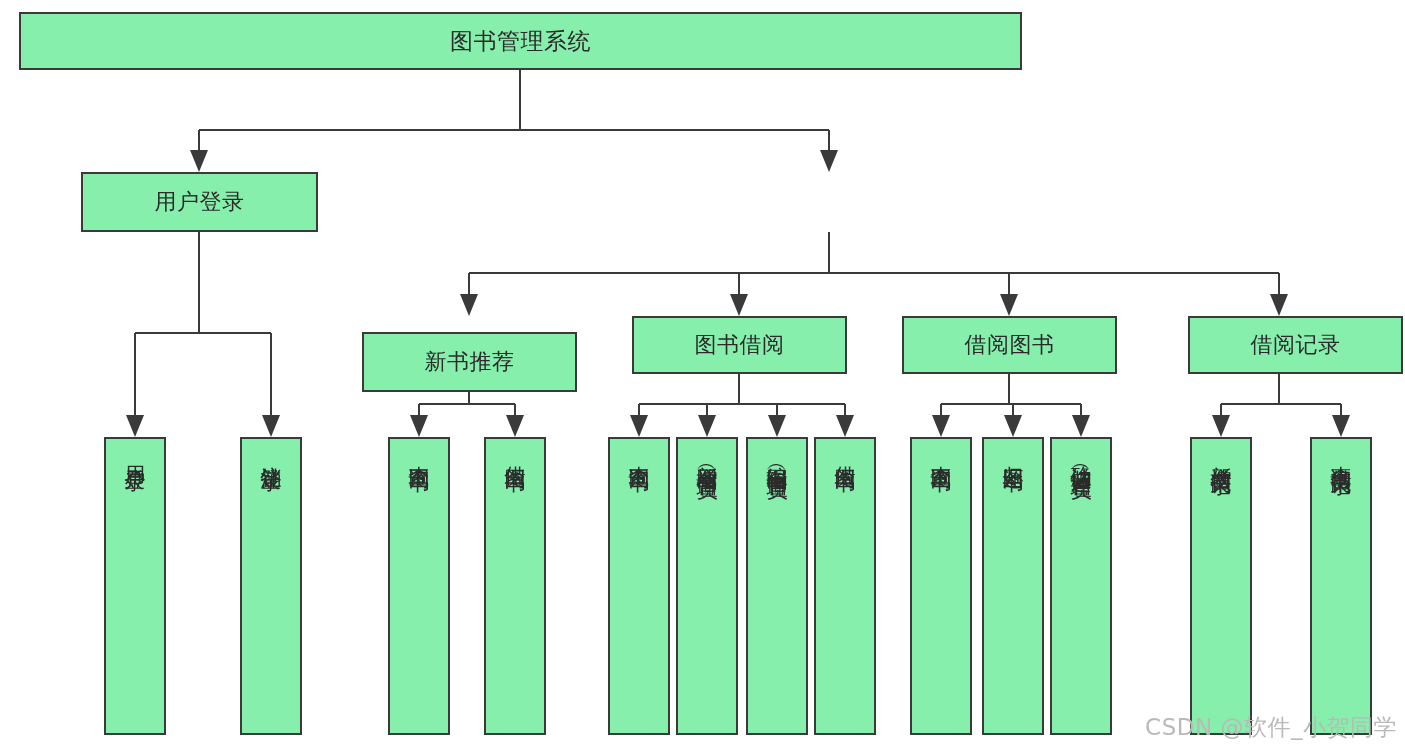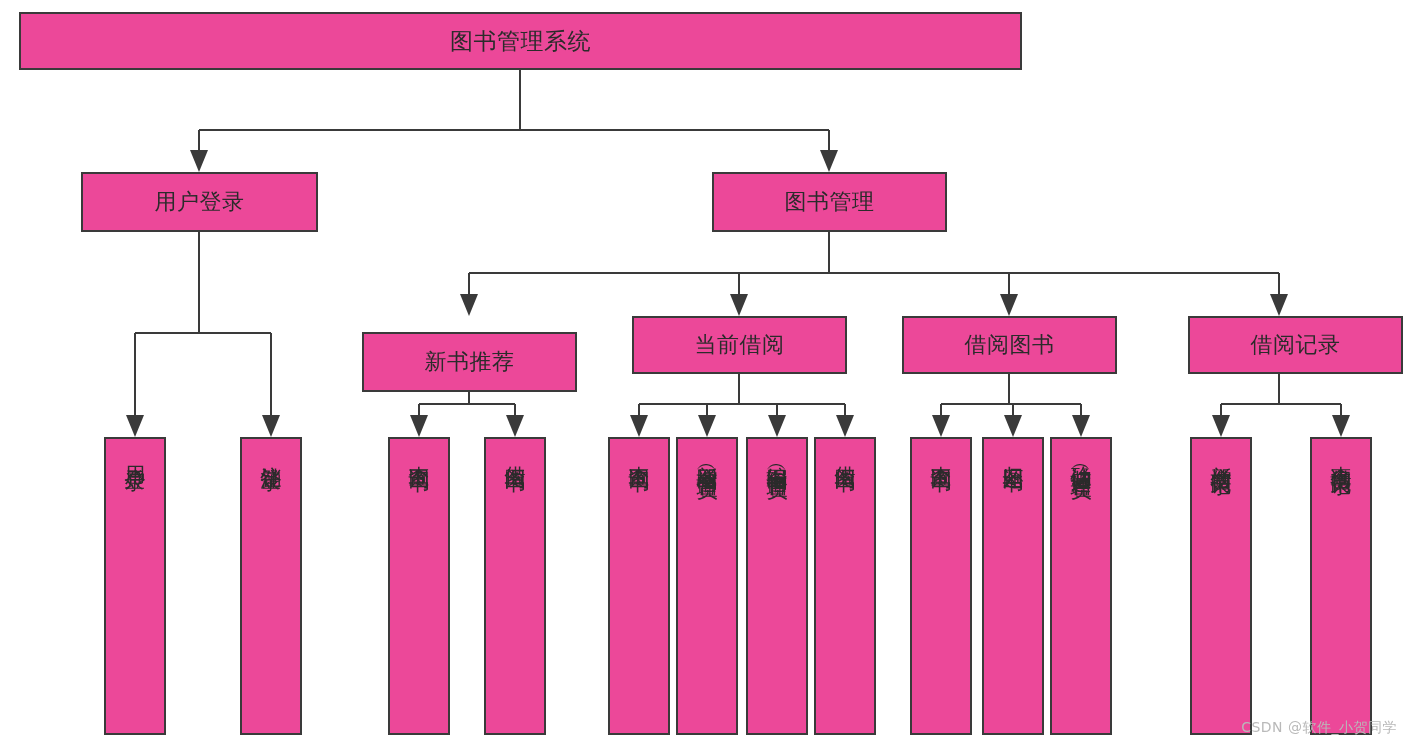--- a/index.html
+++ b/index.html
@@ -22,21 +22,21 @@
     position: absolute;
     left: 0;
     top: 0;
     width: 1405px;
     height: 747px;
     pointer-events: none;
   }
   .node {
     position: absolute;
     box-sizing: border-box;
-    background: #ec4899;
+    background: #86efac;
     border: 2.5px solid #3a3a3a;
     display: flex;
     align-items: center;
     justify-content: center;
     color: #2b2b2b;
     z-index: 2;
   }
   .node .label {
     display: block;
     text-align: center;
@@ -60,22 +60,22 @@
     writing-mode: vertical-rl;
     text-orientation: upright;
     font-size: 21px;
     line-height: 1.05;
     letter-spacing: 2px;
     white-space: nowrap;
   }
   #watermark {
     position: absolute;
     right: 8px;
-    bottom: 10px;
-    font-size: 14px;
+    bottom: 4px;
+    font-size: 23px;
     color: #b9b9b9;
     letter-spacing: 0.5px;
     z-index: 5;
     white-space: nowrap;
   }
 </style>
 </head>
 <body>
 
 <div id="canvas">
@@ -135,29 +135,26 @@
       <polygon points="1332,415 1350,415 1341,437" fill="#3a3a3a"></polygon>
     </svg>
 
   <div class="node root horiz" style="left: 19px; top: 12px; width: 1003px; height: 58px;">
     <span class="label">图书管理系统</span>
   </div>
 
   <div class="node horiz" style="left: 81px; top: 172px; width: 237px; height: 60px;">
     <span class="label">用户登录</span>
   </div>
-  <div class="node horiz" style="left: 712px; top: 172px; width: 235px; height: 60px;">
-    <span class="label">图书管理</span>
-  </div>
 
   <div class="node horiz" style="left: 362px; top: 332px; width: 215px; height: 60px;">
     <span class="label">新书推荐</span>
   </div>
   <div class="node horiz" style="left: 632px; top: 316px; width: 215px; height: 58px;">
-    <span class="label">当前借阅</span>
+    <span class="label">图书借阅</span>
   </div>
   <div class="node horiz" style="left: 902px; top: 316px; width: 215px; height: 58px;">
     <span class="label">借阅图书</span>
   </div>
   <div class="node horiz" style="left: 1172px; top: 316px; width: 215px; height: 58px; margin-left: 16px;">
     <span class="label">借阅记录</span>
   </div>
 
   <div class="node leaf" style="left: 104px; top: 437px; width: 62px; height: 298px;">
     <span class="label">用户登录</span>

